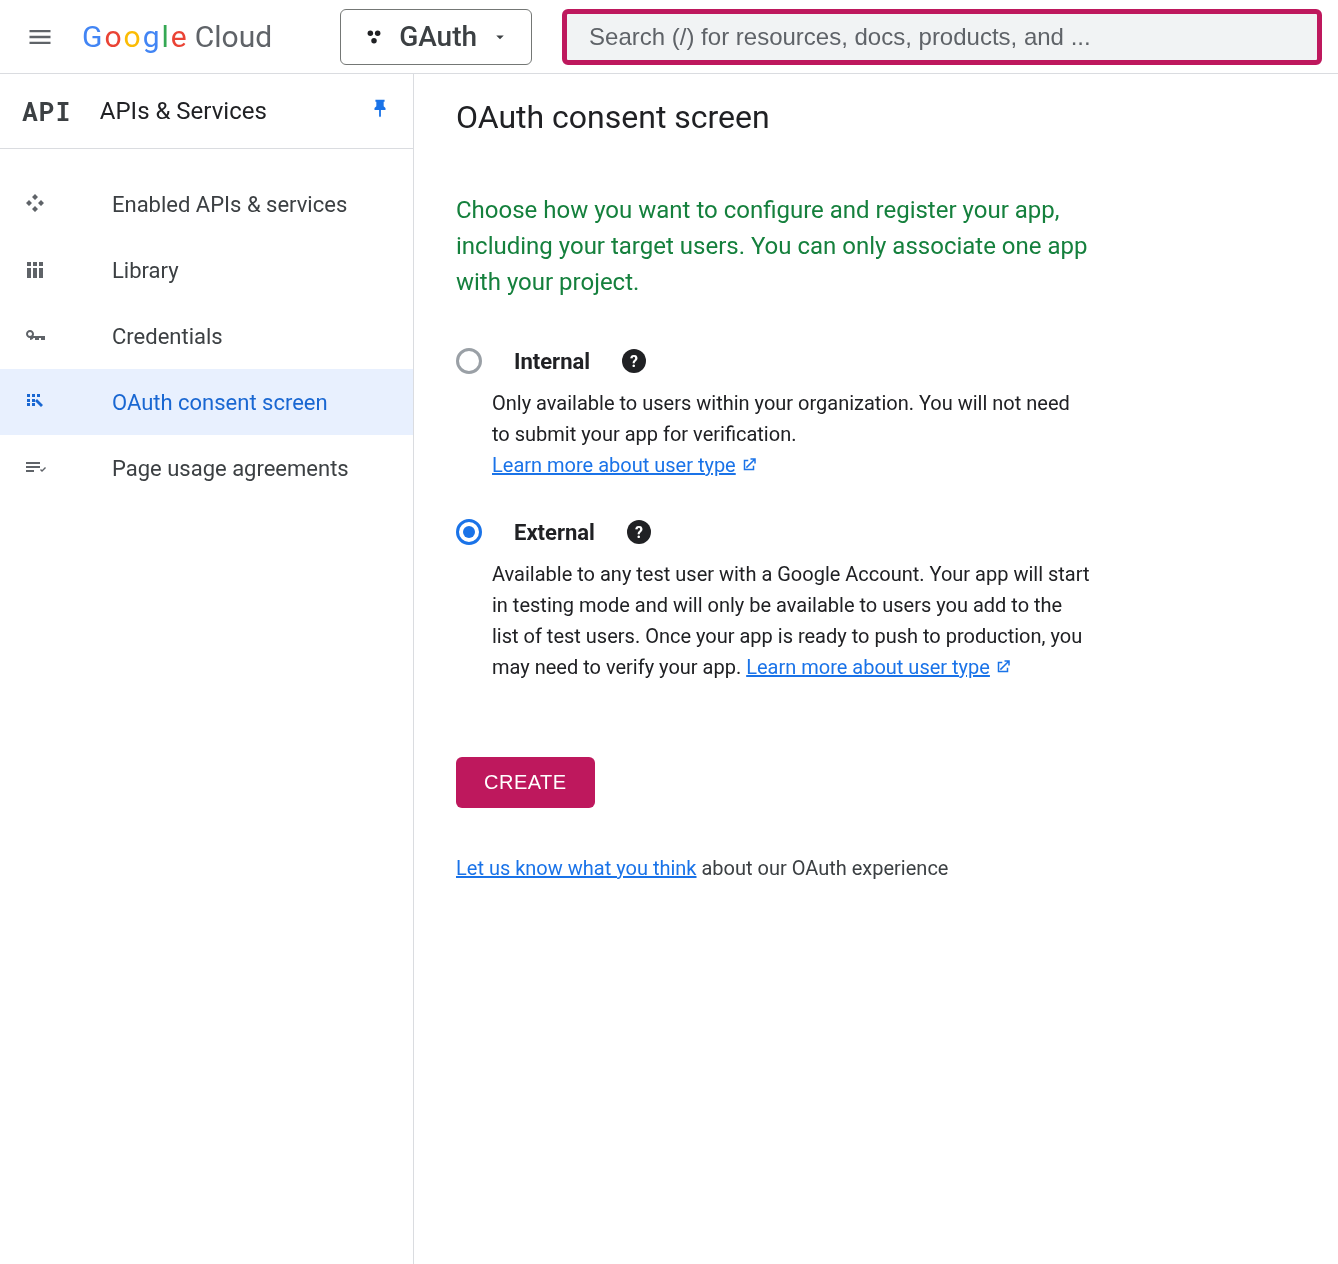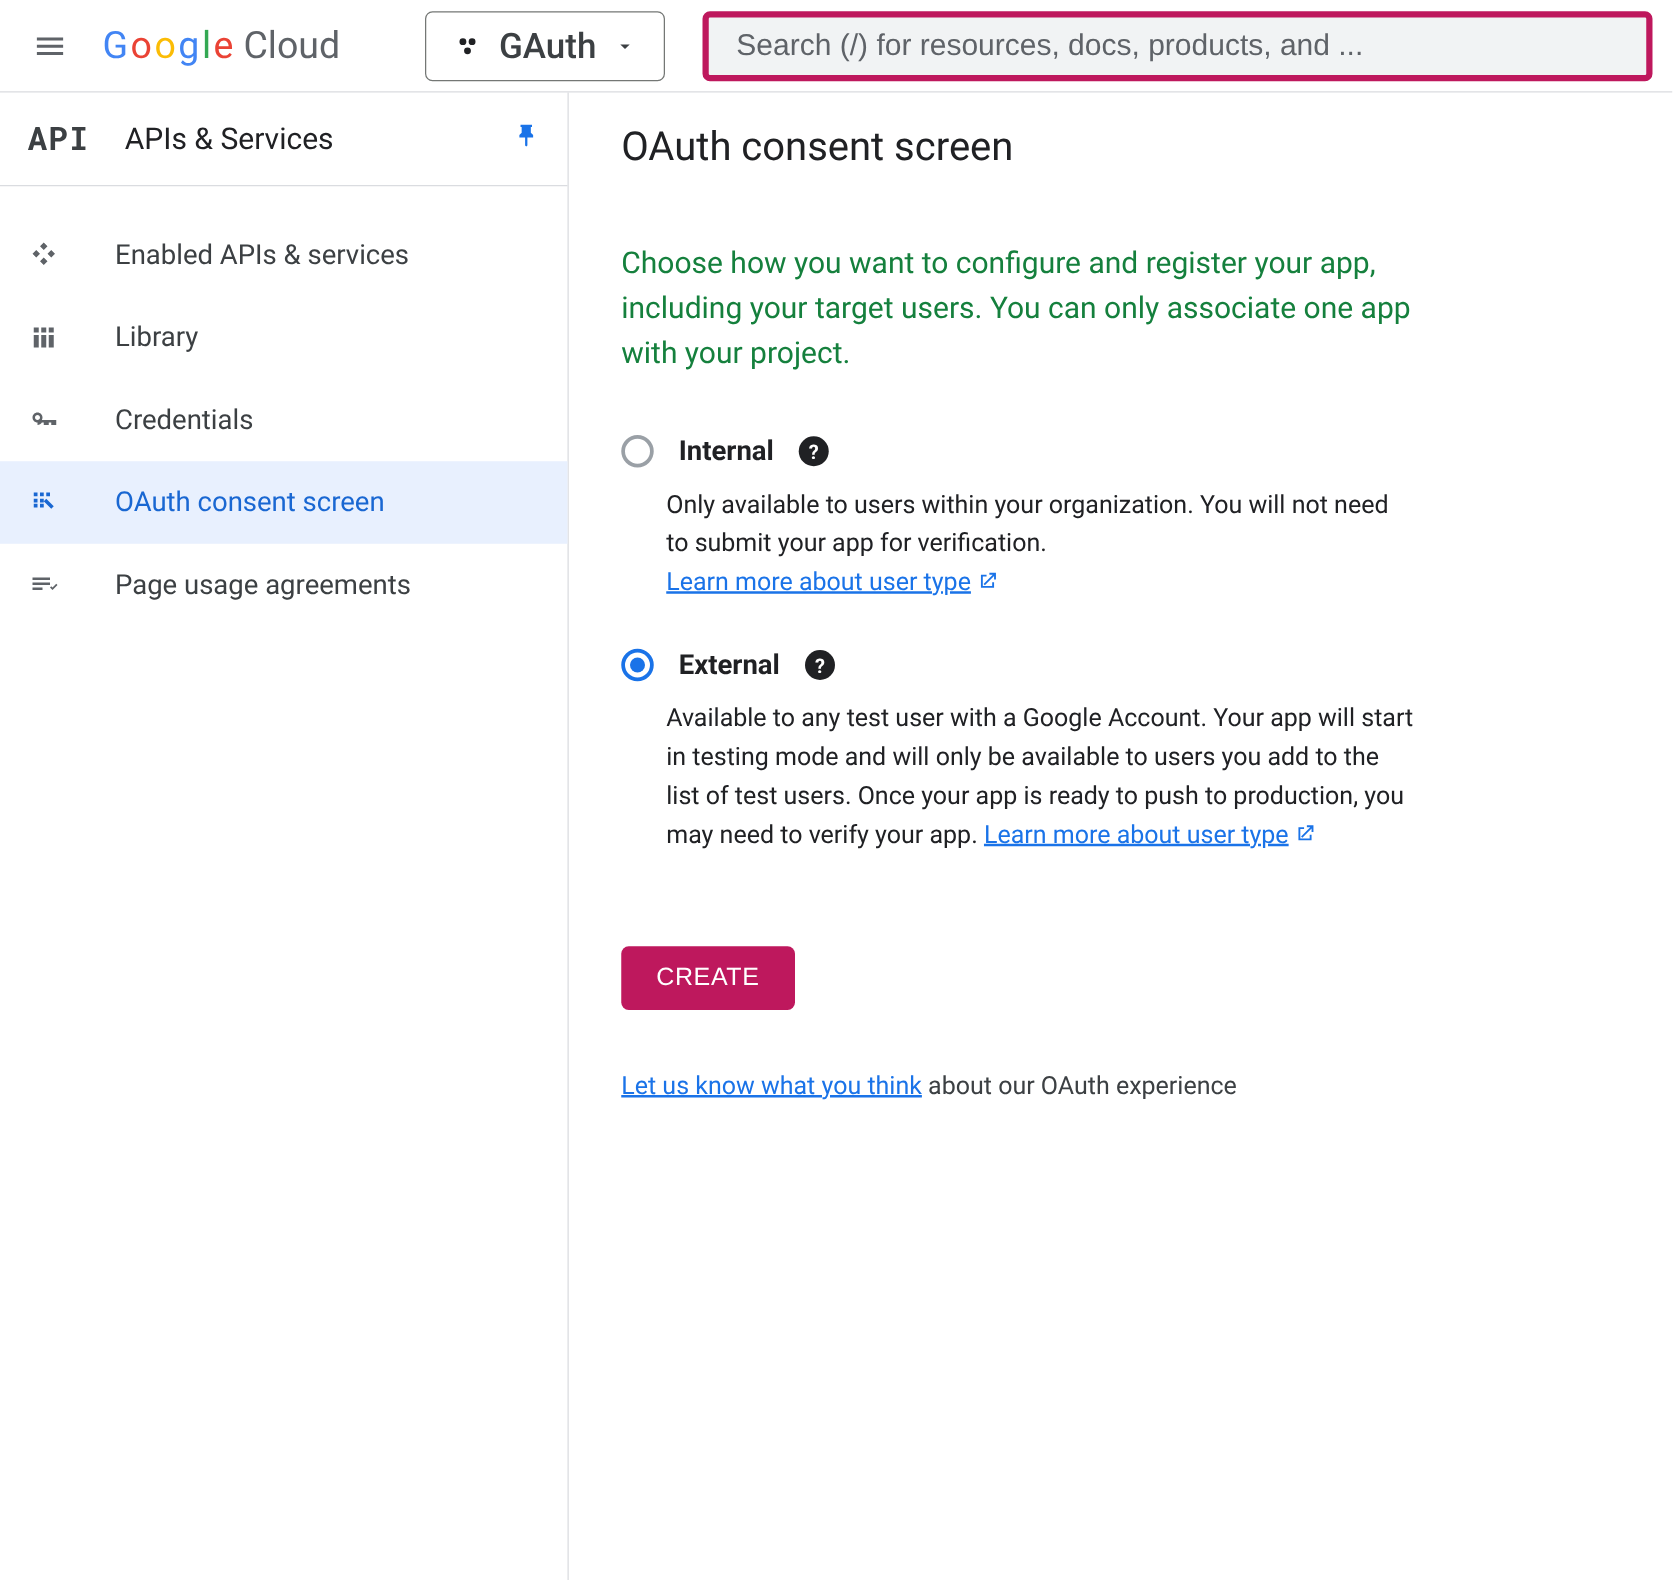--- a/index.html
+++ b/index.html
@@ -16,41 +16,41 @@
   .project-picker svg.proj-icon { width: 22px; height: 22px; }
   .project-picker svg.caret { width: 18px; height: 18px; fill: #3c4043; }
   .search { flex: 1; display: flex; align-items: center; border: 5px solid #be185d; border-radius: 6px; padding: 0 22px; height: 56px; background: #f1f3f4; margin-left: 12px; }
   .search input { border: none; background: transparent; font-size: 24px; color: #5f6368; width: 100%; outline: none; }
   .search input::placeholder { color: #5f6368; }
 
   
   .body-wrap { display: flex; }
   
   
-  .sidebar { width: 455px; border-right: 1px solid #dadce0; min-height: 1190px; }
+  .sidebar { width: 414px; border-right: 1px solid #dadce0; min-height: 1190px; }
   .section-header { display: flex; align-items: center; padding: 20px 22px; border-bottom: 1px solid #dadce0; gap: 28px; }
   .api-badge { font-family: 'Roboto Mono', monospace; font-size: 26px; font-weight: 700; letter-spacing: 1px; color: #3c4043; }
   .section-title { font-size: 24px; color: #202124; flex: 1; }
   .pin-icon { color: #1a73e8; }
   .pin-icon svg { width: 22px; height: 22px; fill: #1a73e8; }
   
   .nav { padding-top: 22px; }
-  .nav-item { display: flex; align-items: center; gap: 44px; padding: 20px 22px; font-size: 22px; color: #3c4043; cursor: pointer; }
+  .nav-item { display: flex; align-items: center; gap: 64px; padding: 20px 22px; font-size: 22px; color: #3c4043; cursor: pointer; }
   .nav-item.active { background: #e8f0fe; color: #1967d2; }
   .nav-item .nav-icon { width: 26px; height: 26px; display:flex; align-items:center; justify-content:center; }
   .nav-item .nav-icon svg { width: 24px; height: 24px; fill: #5f6368; }
   .nav-item.active .nav-icon svg { fill: #1967d2; }
 
   
   .main { flex: 1; padding: 24px 42px; }
   .page-title { font-size: 32px; color: #202124; margin-bottom: 56px; font-weight: 400; }
   .intro { font-size: 24px; line-height: 1.5; color: #15803d; max-width: 660px; margin-bottom: 48px; }
   .section-h2 { font-size: 26px; margin-bottom: 28px; }
   
-  .radio-row { display: flex; align-items: center; gap: 20px; margin-bottom: 14px; }
+  .radio-row { display: flex; align-items: center; gap: 32px; margin-bottom: 14px; }
   .radio { width: 26px; height: 26px; border-radius: 50%; border: 3px solid #9aa0a6; display:flex; align-items:center; justify-content:center; cursor: pointer; }
   .radio.selected { border-color: #1a73e8; }
   .radio.selected::after { content:""; width: 12px; height: 12px; border-radius: 50%; background: #1a73e8; }
   .radio-label { font-size: 22px; font-weight: 700; }
   .help-icon { width: 24px; height: 24px; border-radius: 50%; background:#202124; color:#fff; display:flex; align-items:center; justify-content:center; font-size:16px; font-weight:700; cursor: pointer; }
   
   .radio-desc { font-size: 20px; line-height: 1.55; color: #202124; margin: 10px 0 36px 36px; max-width: 600px; }
   .link { color: #1a73e8; text-decoration: underline; cursor: pointer; }
   .ext-icon { display:inline-block; vertical-align: -2px; margin-left: 4px; }
   .ext-icon svg { width: 18px; height: 18px; fill: #1a73e8; }

